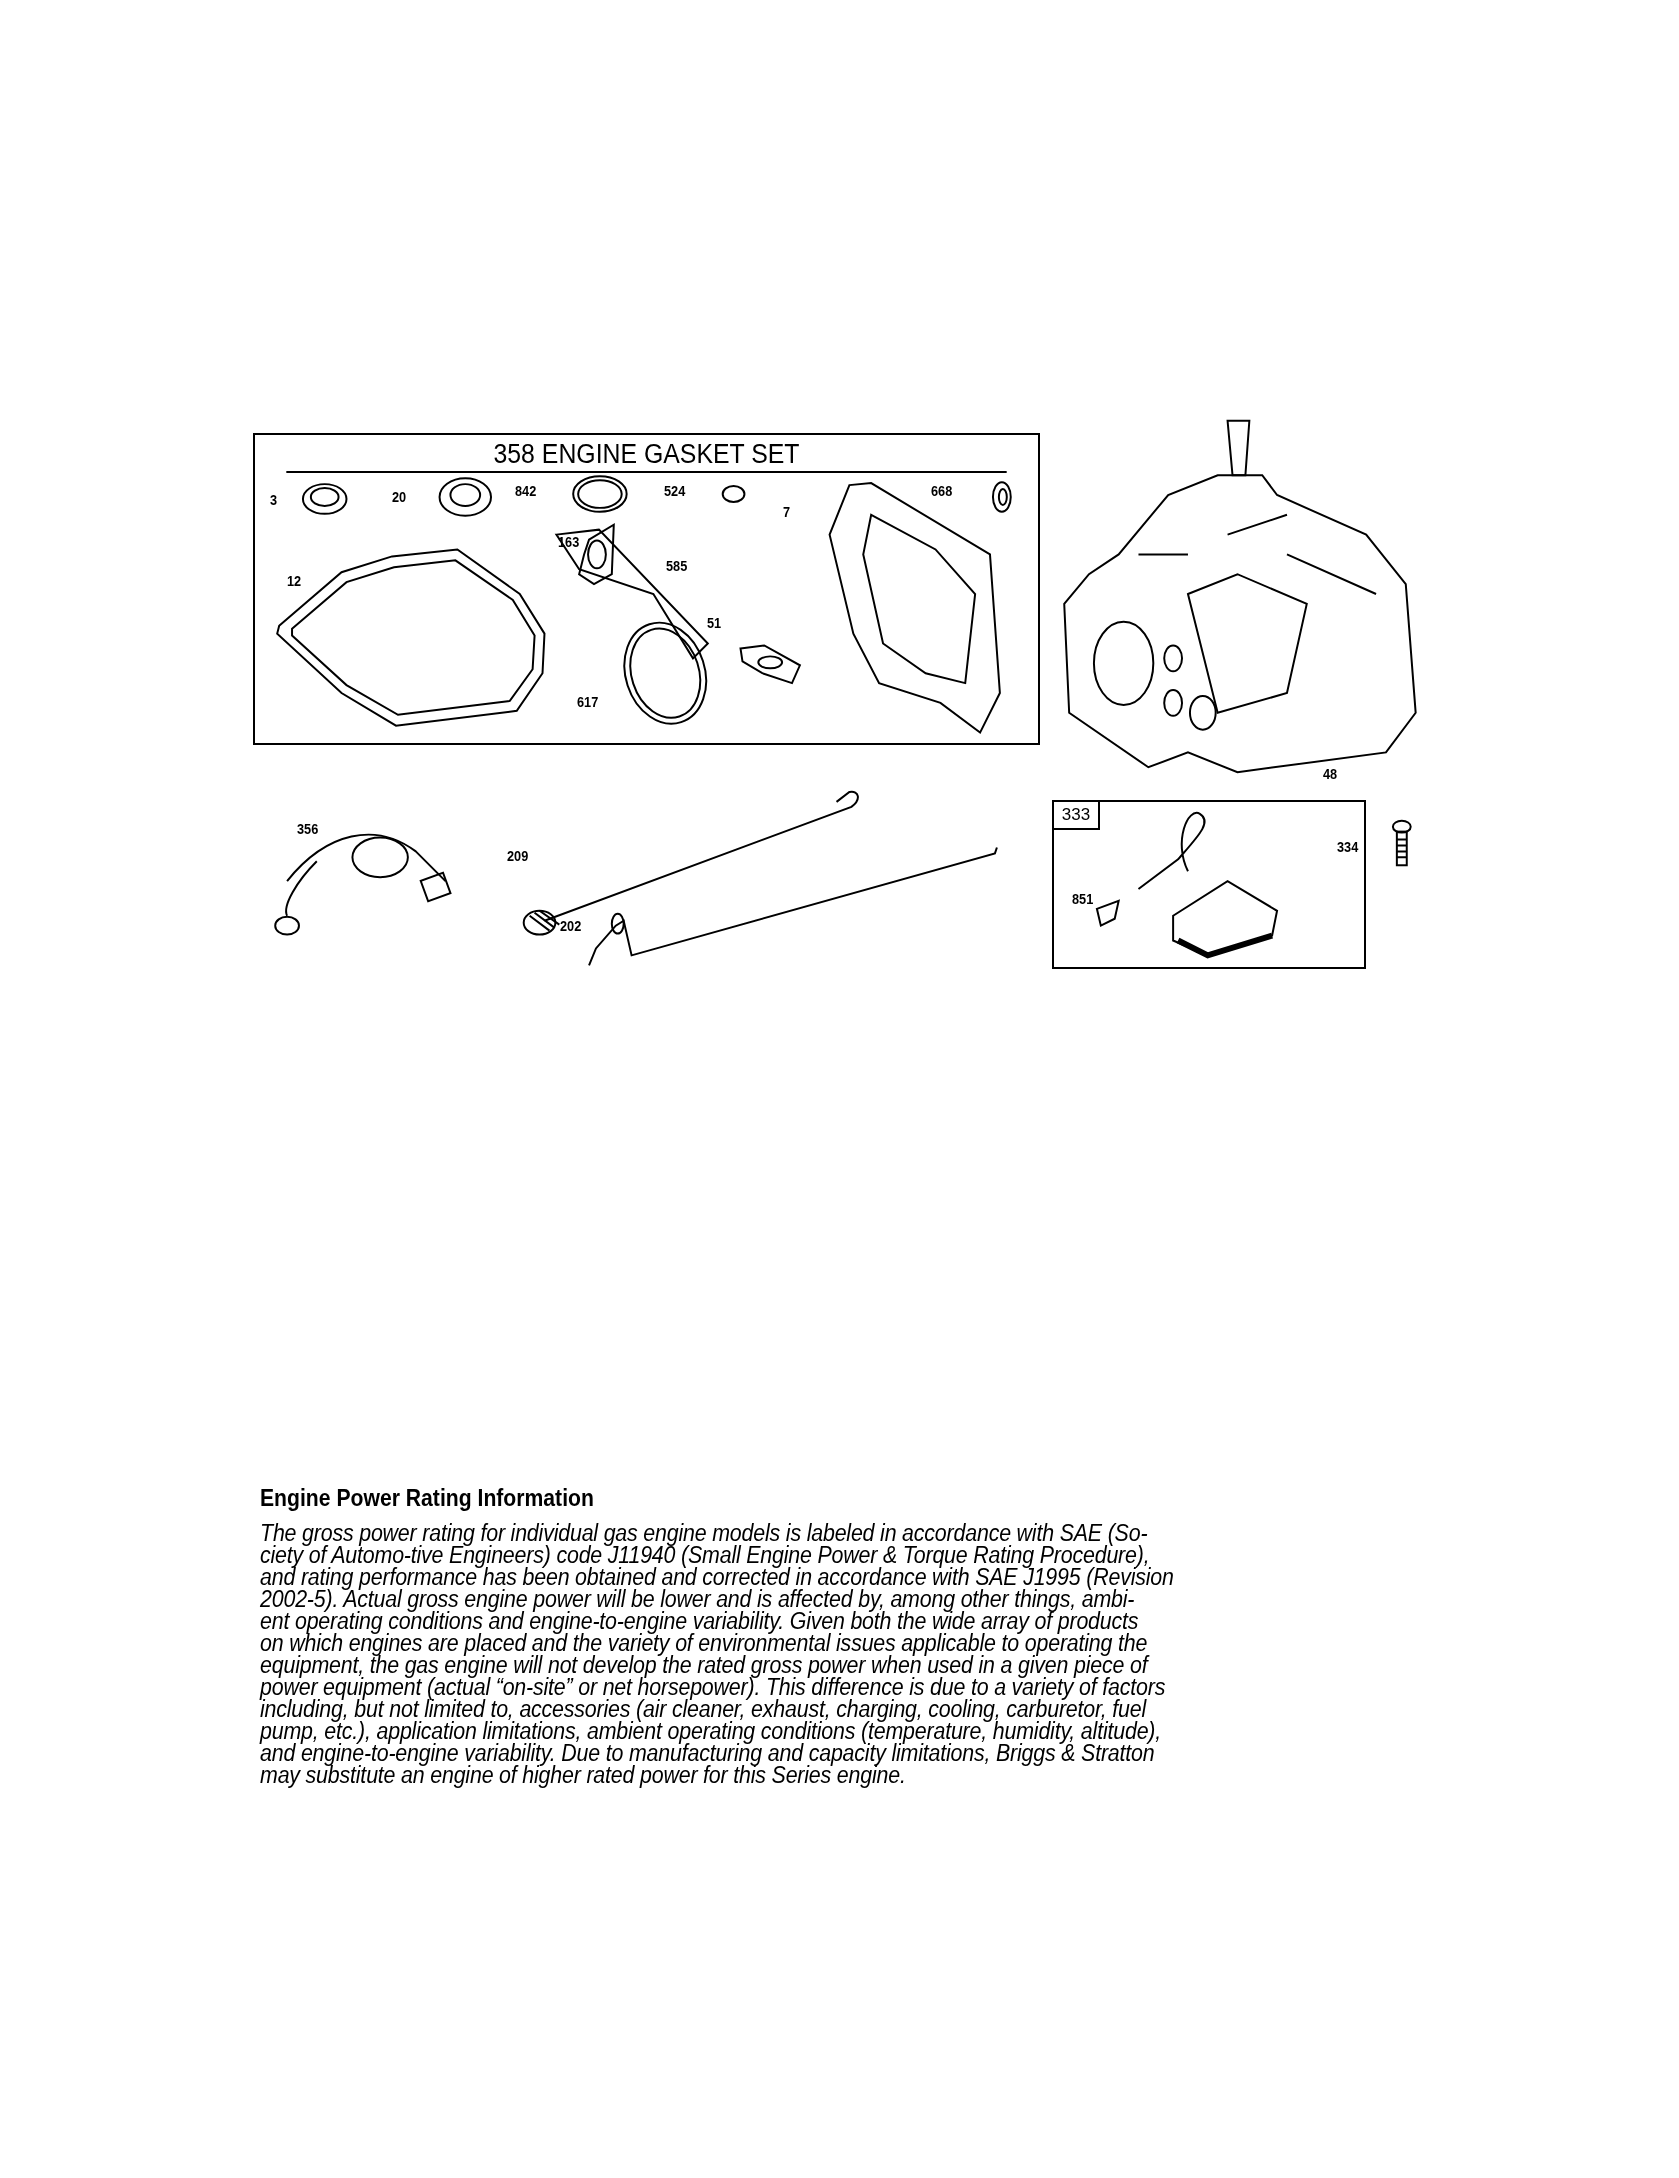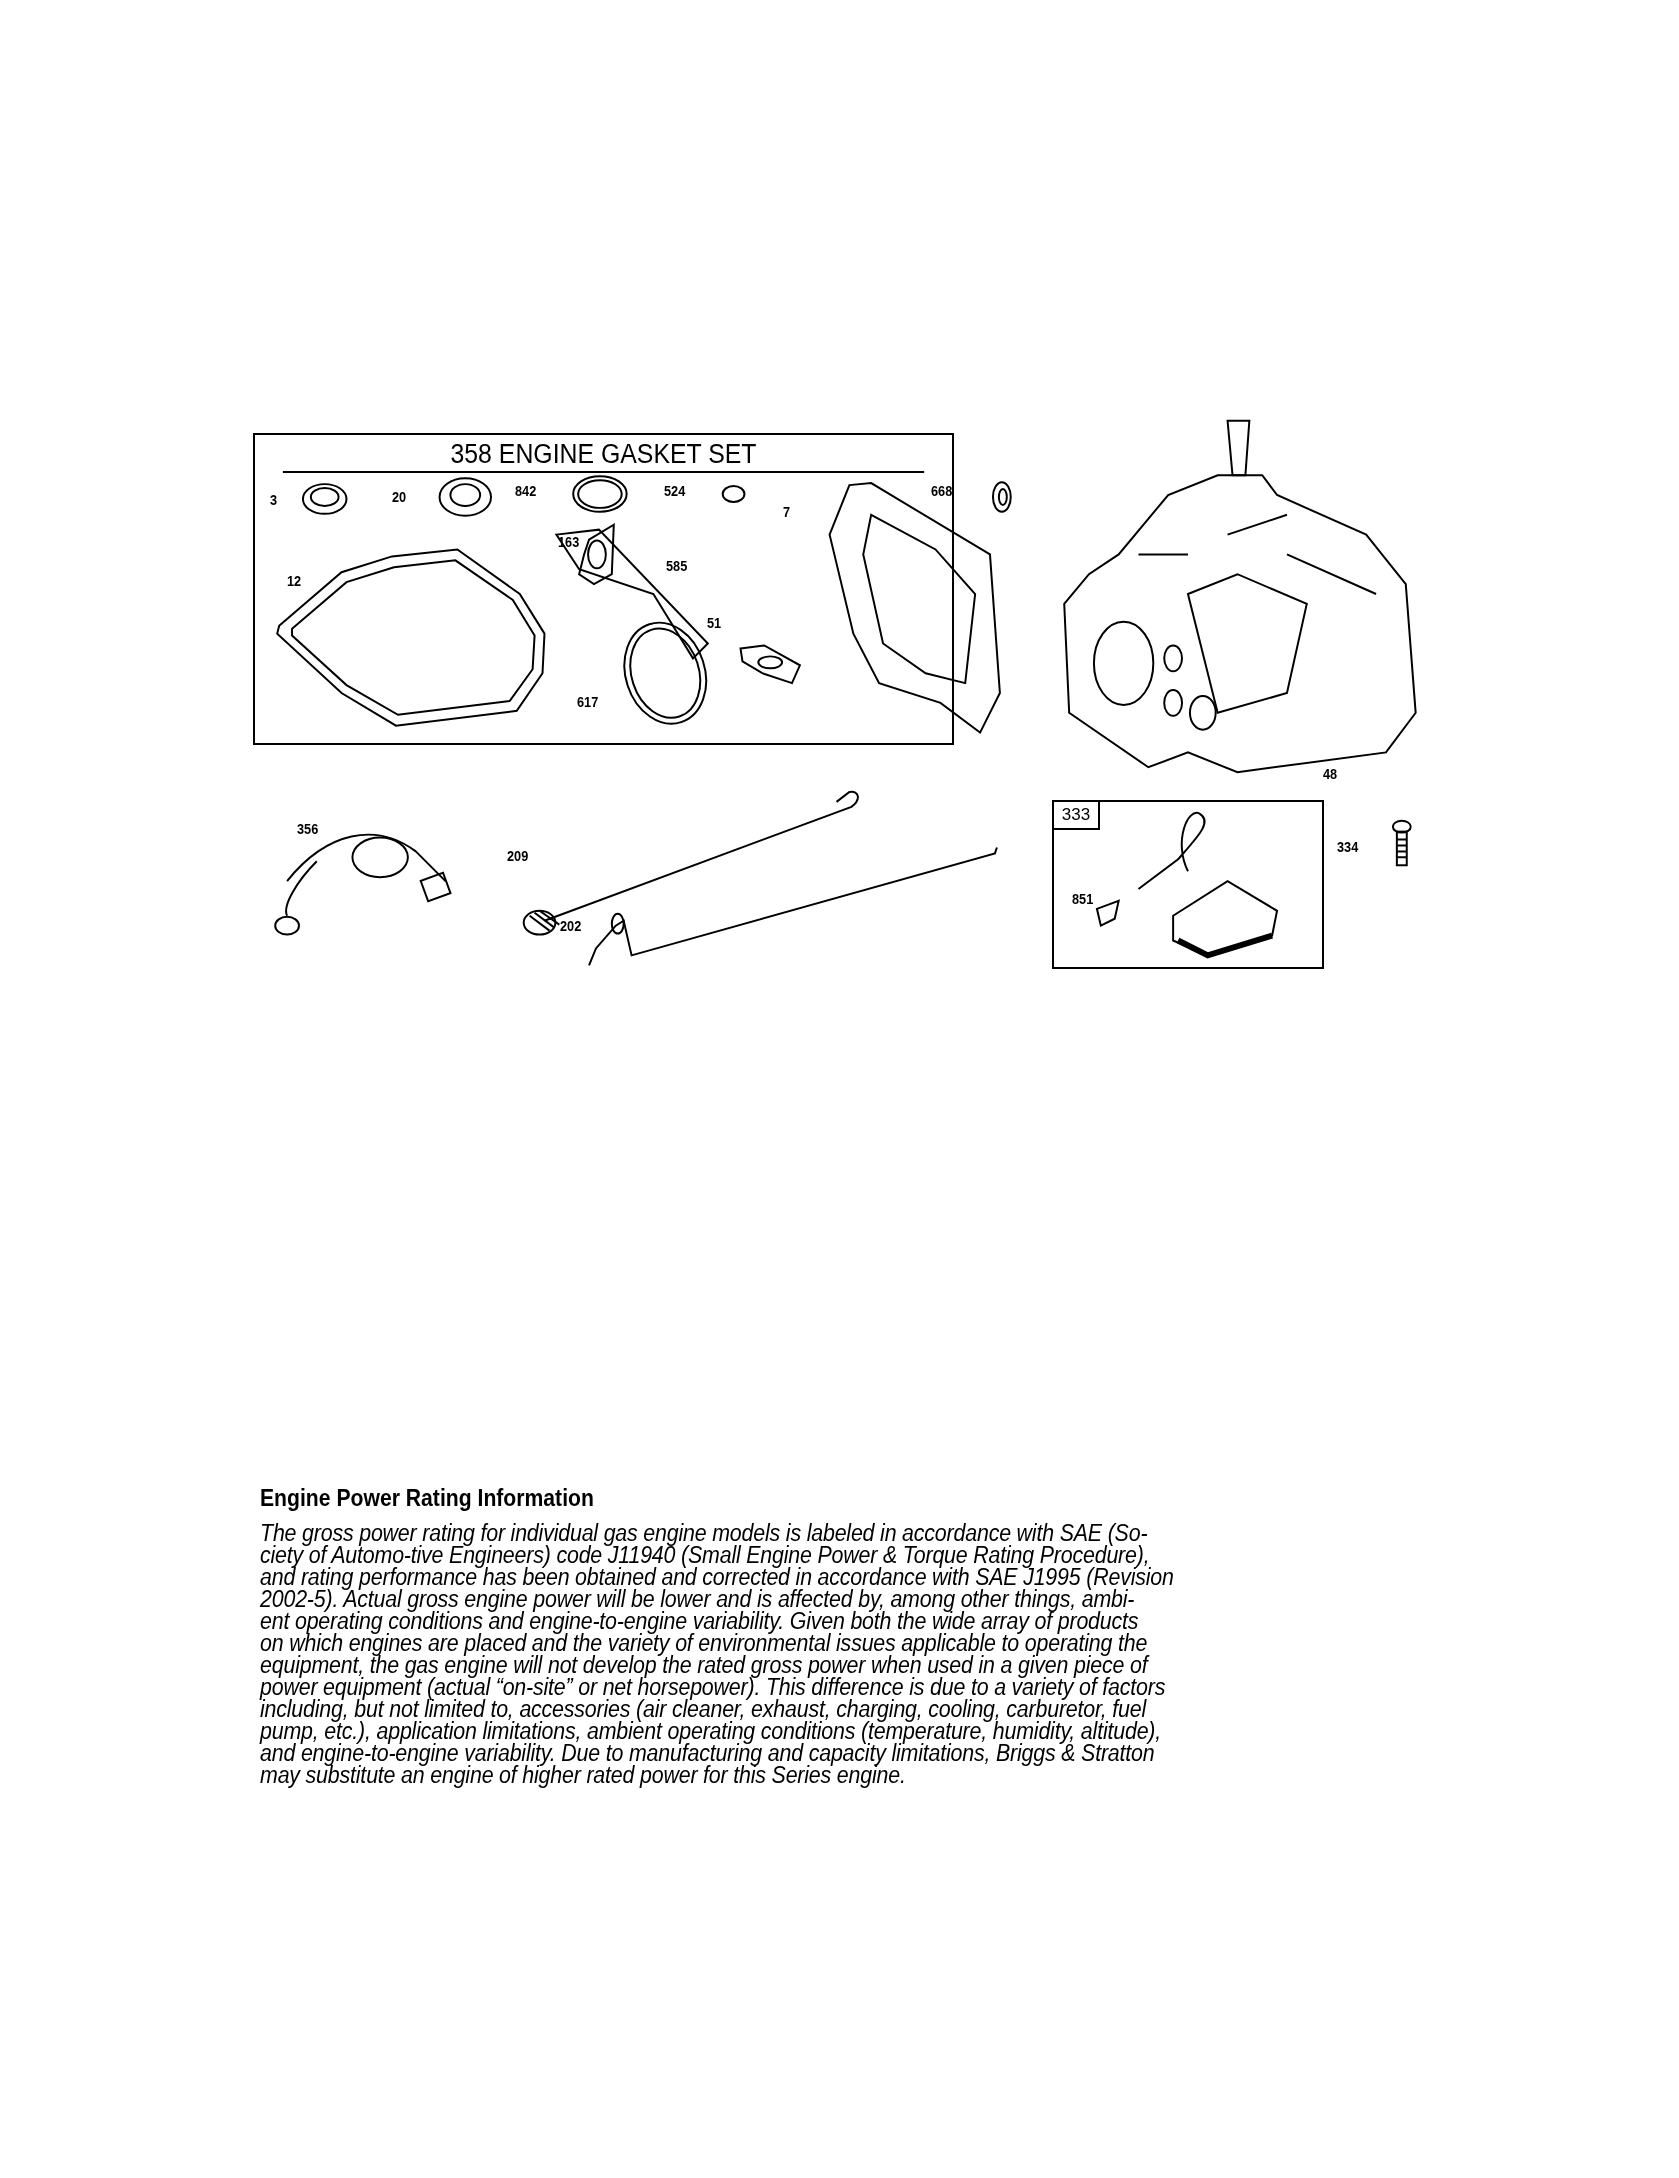--- a/index.html
+++ b/index.html
@@ -1,20 +1,20 @@
 <!DOCTYPE html>
 <html><head>
 <meta charset="utf-8">
 <style>
   html, body { margin:0; padding:0; background:#ffffff; }
   body { width:1679px; height:2178px; position:relative; overflow:hidden; font-family:"Liberation Sans", sans-serif; color:#000; }
-  .gasket-box { position:absolute; left:253px; top:433px; width:701px; height:312px; border:2px solid #000; box-sizing:border-box; }
+  .gasket-box { position:absolute; left:253px; top:433px; width:787px; height:312px; border:2px solid #000; box-sizing:border-box; }
   .gasket-title { position:absolute; left:0; top:0; width:100%; height:38px; border-bottom:2px solid #000; box-sizing:border-box; text-align:center; font-size:27px; line-height:38px; letter-spacing:0px; transform:scaleX(0.92); }
   .lbl { position:absolute; font-size:15px; font-weight:bold; transform:scaleX(0.85); transform-origin:left top; }
-  .box333 { position:absolute; left:1052px; top:800px; width:272px; height:169px; border:2px solid #000; box-sizing:border-box; }
+  .box333 { position:absolute; left:1052px; top:800px; width:314px; height:169px; border:2px solid #000; box-sizing:border-box; }
   .tag333 { position:absolute; left:0; top:0; width:46px; height:28px; border-right:2px solid #000; border-bottom:2px solid #000; box-sizing:border-box; font-size:17px; line-height:26px; text-align:center; }
   svg.parts { position:absolute; left:0; top:0; width:1679px; height:2178px; pointer-events:none; }
   .heading { position:absolute; left:260px; top:1485px; font-size:23px; font-weight:bold; transform:scaleX(0.92); transform-origin:left top; white-space:nowrap; }
   .para { position:absolute; left:260px; top:1522px; width:1158px;font-style:italic; }
   .para .line { font-size:23px; line-height:22px; white-space:nowrap; transform:scaleX(0.93); transform-origin:left top; letter-spacing:-0.2px; }
 </style>
 </head>
 <body>
 
 <svg class="parts" viewBox="0 0 1696 2200" fill="none" stroke="#000" stroke-width="2">

